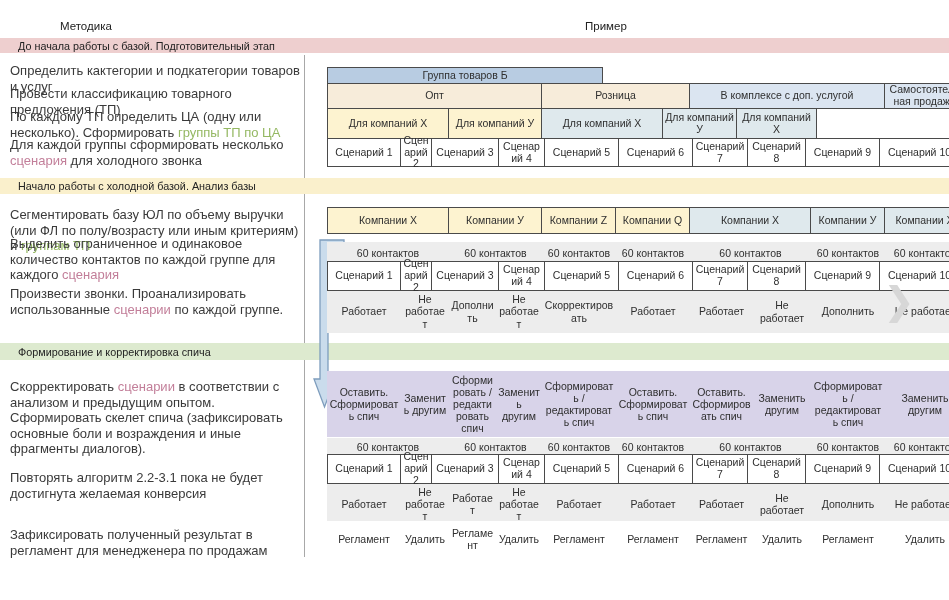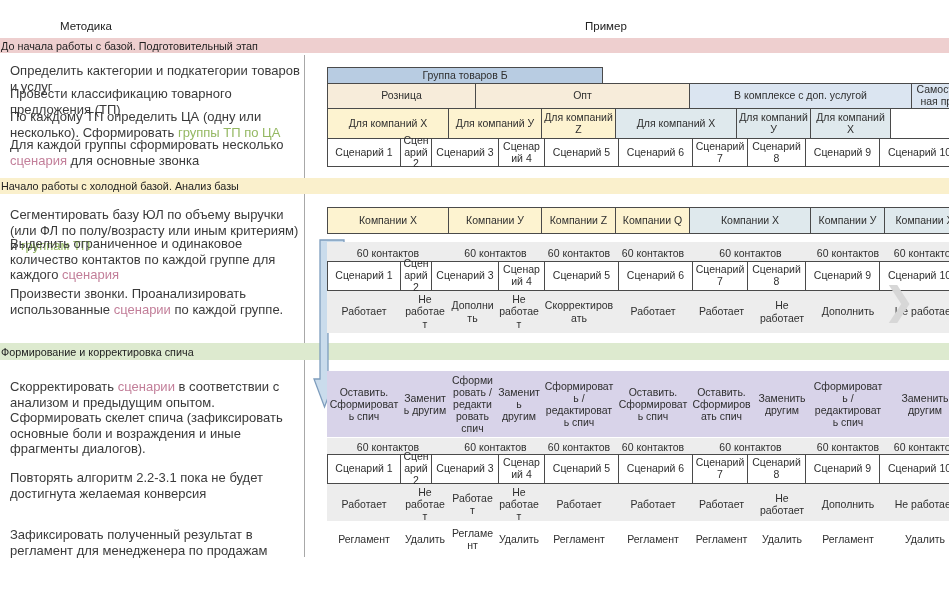--- a/index.html
+++ b/index.html
@@ -1,42 +1,42 @@
 <!DOCTYPE html>
 <html><head>
 <meta charset="utf-8">
 <style>
   html,body{margin:0;padding:0}
   body{width:949px;height:600px;position:relative;overflow:hidden;background:#fff;
        font-family:"Liberation Sans","DejaVu Sans",sans-serif;color:#333}
   .abs{position:absolute}
   .title{position:absolute;font-size:11.5px;color:#222;text-align:left}
   .banner{position:absolute;left:0;width:949px;font-size:10.8px;color:#222;
-          padding-left:1px;box-sizing:border-box;display:flex;align-items:center}
+          padding-left:18px;box-sizing:border-box;display:flex;align-items:center}
   .banner1{top:38px;height:15px;background:#eecfcf}
   .banner2{top:178px;height:16px;background:#faf0cc}
   .banner3{top:343px;height:17px;background:#ddeacf}
   .divider{position:absolute;left:304px;top:55px;width:1px;height:502px;background:#a8a8a8}
   .para{position:absolute;left:10px;width:293px;font-size:13px;line-height:1.2;color:#3a3a3a}
   .green{color:#94b862}
   .rose{color:#c27e99}
   #example-pane{position:absolute;left:327px;top:0;width:640px;height:600px}
   .trow{position:absolute;display:flex;left:0}
   .cell{border:1px solid #4a4a4a;box-sizing:border-box;display:flex;align-items:center;
         justify-content:center;text-align:center;font-size:10.5px;line-height:1.12;
         padding:1px 2px;background:#fff;color:#2f2f2f;overflow-wrap:anywhere}
   .cell+.cell{margin-left:-1px}
   .lbl{box-sizing:border-box;display:flex;align-items:center;justify-content:center;
        text-align:center;font-size:10.5px;line-height:1.15;color:#2f2f2f;padding:0 2px;
        overflow-wrap:anywhere}
   .cw1{width:74px}.cw2{width:32px}.cw3{width:68px}.cw4{width:47px}.cw5{width:75px}
   .cw6{width:75px}.cw7{width:56px}.cw8{width:59px}.cw9{width:75px}.cw10{width:81px}
   .gw12{width:122px}.gw34{width:94px}.gw78{width:122px}
   .gwA{width:363px}.gwB{width:276px}
-  .gwOpt{width:215px}.gwRoz{width:149px}.gwKompl{width:223px}.gwSam{width:81px}
+  .gwOpt{width:215px}.gwRoz{width:149px}.gwKompl{width:196px}.gwSam{width:81px}
   .lw1{width:74px}.lw2{width:48px}.lw3{width:47px}.lw4{width:46px}.lw5{width:74px}
   .lw6{width:74px}.lw7{width:63px}.lw8{width:58px}.lw9{width:74px}.lw10{width:80px}
   .lw12{width:122px}.lw34{width:93px}.lw78{width:121px}
   .bg-pinkhdr{background:#e4c0c0}.bg-cream{background:#f7ecda}.bg-yellow{background:#fdf3d0}
   .bg-blue{background:#b8cce2}.bg-paleblue{background:#dbe5f1}.bg-cyan{background:#dfe9ed}
   .panel{position:absolute;background:#ededed}
   .purpleband{position:absolute;top:371px;left:0;width:638px;height:66px;background:#d8d3e9;display:flex}
   .chevron{position:absolute;font-size:38px;color:#d7d7d7;line-height:1}
 </style>
 </head>
@@ -53,49 +53,48 @@
 <div class="banner banner2">
     <span>Начало работы с холодной базой. Анализ базы</span>
   </div>
 <div class="banner banner3">
     <span>Формирование и корректировка спича</span>
   </div>
 
 <div class="para" style="top:63px">Определить кактегории и подкатегории товаров и услуг</div>
 <div class="para" style="top:86px">Провести классификацию товарного предложения (ТП)</div>
 <div class="para" style="top:109px"><span>По каждому ТП определить ЦА (одну или несколько). Сформировать </span><span class="green">группы ТП по ЦА</span></div>
-<div class="para" style="top:137px"><span>Для каждой группы сформировать несколько </span><span class="rose">сценария</span><span> для основные звонка</span></div>
+<div class="para" style="top:137px"><span>Для каждой группы сформировать несколько </span><span class="rose">сценария</span><span> для холодного звонка</span></div>
 
 <div class="para" style="top:207px"><span>Сегментировать базу ЮЛ по объему выручки (или ФЛ по полу/возрасту или иным критериям)  и </span><span class="green">группам ТП</span></div>
 <div class="para" style="top:236px"><span>Выделить ограниченное и одинаковое количество контактов по каждой группе для каждого </span><span class="rose">сценария</span></div>
 <div class="para" style="top:286px"><span>Произвести  звонки. Проанализировать использованные </span><span class="rose">сценарии</span><span> по каждой группе.</span></div>
 
 <div class="para" style="top:379px"><span>Скорректировать </span><span class="rose">сценарии</span><span> в соответствии с анализом и предыдущим опытом. Сформировать скелет спича (зафиксировать основные боли и возраждения и иные фрагменты диалогов).</span></div>
 <div class="para" style="top:470px">Повторять алгоритм 2.2-3.1 пока не будет достигнута желаемая конверсия</div>
 <div class="para" style="top:527px">Зафиксировать полученный результат в регламент для менедженера по продажам</div>
 
 <svg class="abs" style="left:313px;top:239px" width="32" height="172" viewBox="0 0 32 172">
   <path d="M 31 1 L 7 1 L 7 140 L 1 140 L 11.5 168 L 22 140 L 15 140 L 15 9 L 31 9 Z" fill="#cadcec" stroke="#7e9dbd" stroke-width="1.3"></path>
 </svg>
 
 <div id="example-pane">
 
   <div class="trow" style="top:67px;height:17px">
     <div class="cell gwB bg-blue">Группа товаров Б</div>
   </div>
   <div class="trow" style="top:83px;height:26px">
+    <div class="cell gwOpt bg-cream">Опт</div>
     <div class="cell gwRoz bg-cream">Розница</div>
-    <div class="cell gwOpt bg-cream">Опт</div>
     <div class="cell gwKompl bg-paleblue">В комплексе с доп. услугой</div>
     <div class="cell gwSam bg-paleblue">Самостоятельная продажа</div>
   </div>
   <div class="trow" style="top:108px;height:31px">
     <div class="cell gw12 bg-yellow">Для компаний X</div>
     <div class="cell gw34 bg-yellow">Для компаний У</div>
-    <div class="cell cw5 bg-yellow">Для компаний Z</div>
     <div class="cell gw78 bg-cyan">Для компаний X</div>
     <div class="cell cw9 bg-cyan">Для компаний У</div>
     <div class="cell cw10 bg-cyan">Для компаний X</div>
   </div>
   <div class="trow" style="top:138px;height:29px">
     <div class="cell cw1">Сценарий 1</div>
     <div class="cell cw2">Сценарий 2</div>
     <div class="cell cw3">Сценарий 3</div>
     <div class="cell cw4">Сценарий 4</div>
     <div class="cell cw5">Сценарий 5</div>

